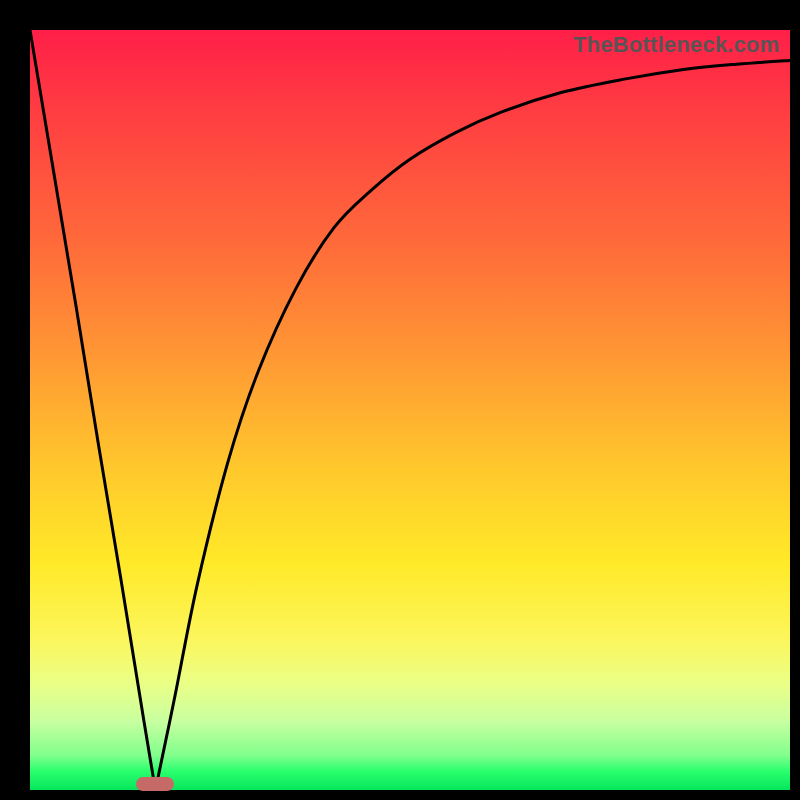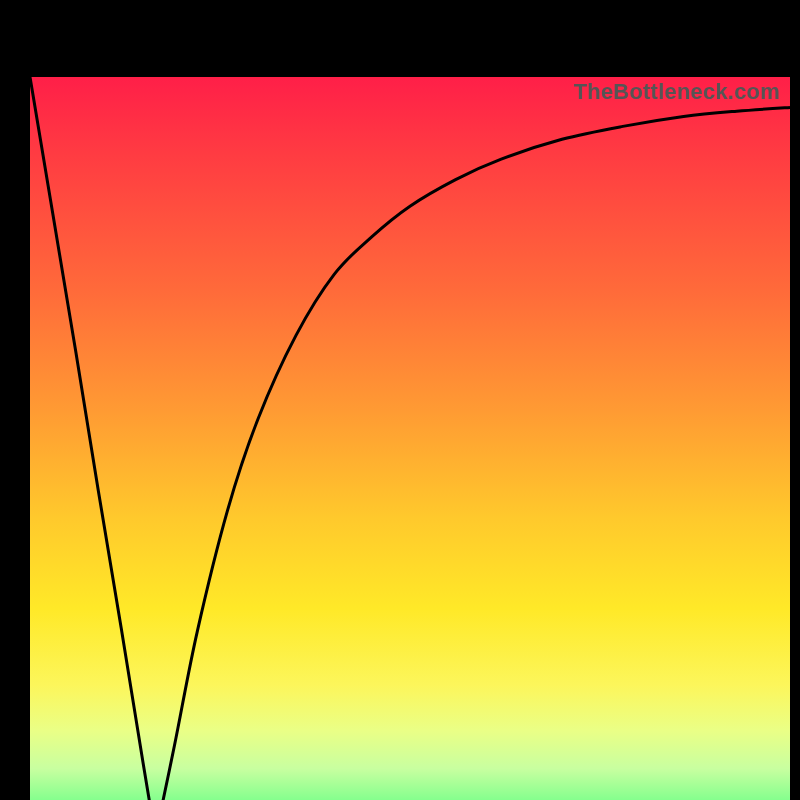--- a/index.html
+++ b/index.html
@@ -9,21 +9,20 @@
     height: 800px;
     overflow: hidden;
     background: #000;
     font-family: Arial, Helvetica, sans-serif;
   }
   .frame {
     position: relative;
     width: 800px;
     height: 622px;
     background: #000;
-    margin-top: 47px;
   }
   .plot-area {
     position: absolute;
     left: 30px;
     top: 30px;
     width: 760px;
     height: 760px;
     
     background: linear-gradient(
       to bottom,

